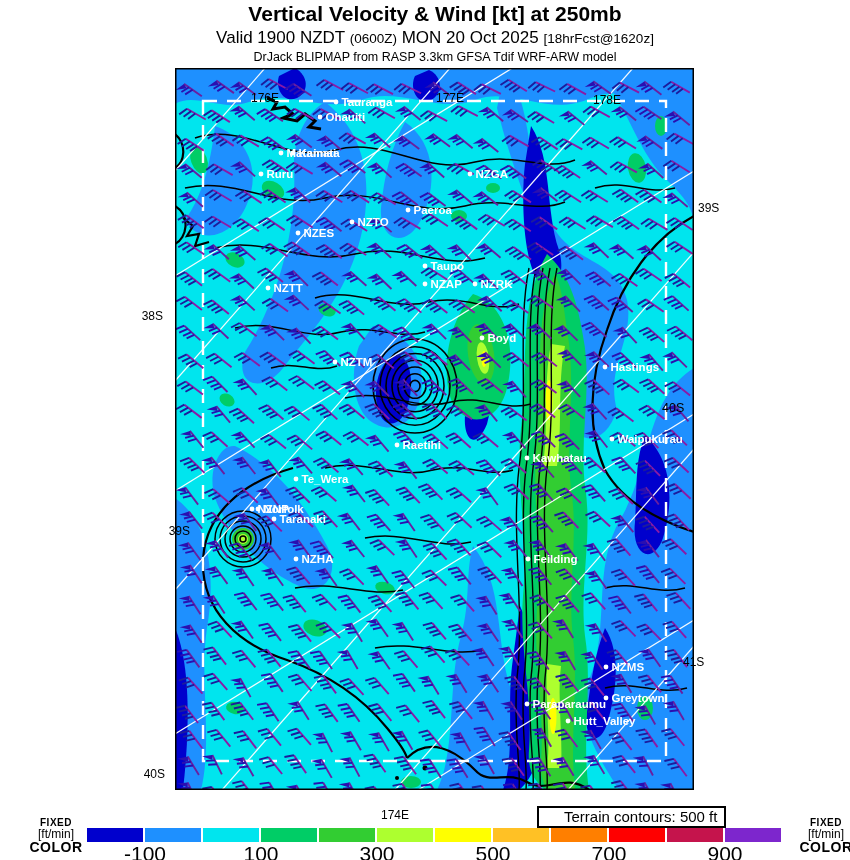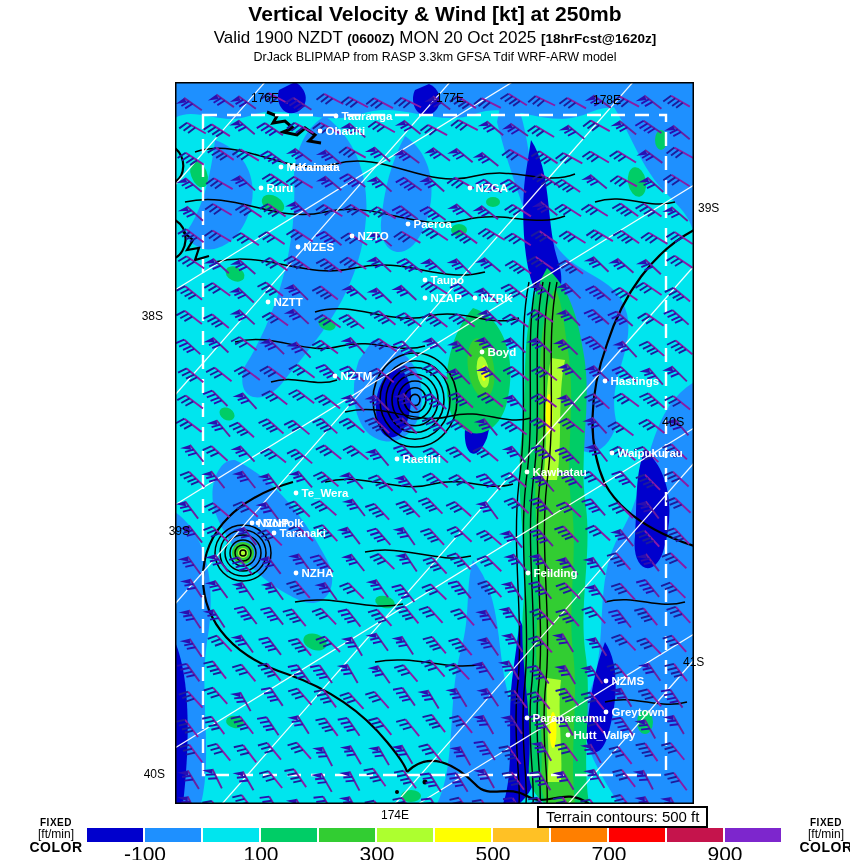--- a/index.html
+++ b/index.html
@@ -1,33 +1,33 @@
 <!DOCTYPE html>
 <html><head>
 <meta charset="utf-8">
 <style>
   html,body{margin:0;padding:0;background:#fff;}
   body{width:850px;height:860px;position:relative;font-family:"Liberation Sans",sans-serif;overflow:hidden;}
   .hdr{position:absolute;left:0;width:870px;text-align:center;color:#000;}
   #title{top:2px;font-size:21px;font-weight:bold;letter-spacing:0px;}
   #validline{top:28px;font-size:17px;}
-  #validline .small{font-size:13.5px;font-weight:bold;}
+  #validline .small{font-size:13.5px;}
   #modelline{top:50px;font-size:12.5px;}
-  #mapwrap{position:absolute;left:175px;top:82px;width:519px;height:646px;}
+  #mapwrap{position:absolute;left:175px;top:68px;width:519px;height:646px;}
   #mapsvg{display:block;}
   .geo-label{position:absolute;font-size:12px;color:#000;white-space:nowrap;margin-top:26px;}
   #cbar-wrap{position:absolute;left:0;top:818px;width:714px;height:42px;}
   .cbar-seg{position:absolute;top:10px;height:14px;}
   .cbar-tick{position:absolute;top:24px;font-size:21px;color:#000;transform:translateX(-50%);}
   .unit-block{position:absolute;text-align:center;color:#000;line-height:1.0;}
   .unit-block .u1{font-size:10px;font-weight:bold;letter-spacing:0.5px;}
   .unit-block .u2{font-size:12px;}
   .unit-block .u3{font-size:14px;font-weight:bold;letter-spacing:0.5px;}
   #terrain-box{position:absolute;left:537px;top:806px;background:#fff;border:2px solid #000;
-    font-size:15px;padding:0px 7px 1px 7px;color:#000;white-space:nowrap;}
+    font-size:15px;padding:0px 7px 1px 25px;color:#000;white-space:nowrap;}
 </style>
 </head>
 <body>
 
 <div class="hdr" id="title">Vertical Velocity &amp; Wind [kt] at 250mb</div>
 <div class="hdr" id="validline"><span>Valid 1900 NZDT </span><span class="small">(0600Z)</span><span> MON 20 Oct 2025 </span><span class="small">[18hrFcst@1620z]</span></div>
 <div class="hdr" id="modelline">DrJack BLIPMAP from RASP 3.3km GFSA Tdif WRF-ARW model</div>
 
 <div id="mapwrap">
   <svg id="mapsvg" width="519" height="722" viewBox="0 0 519 722">

